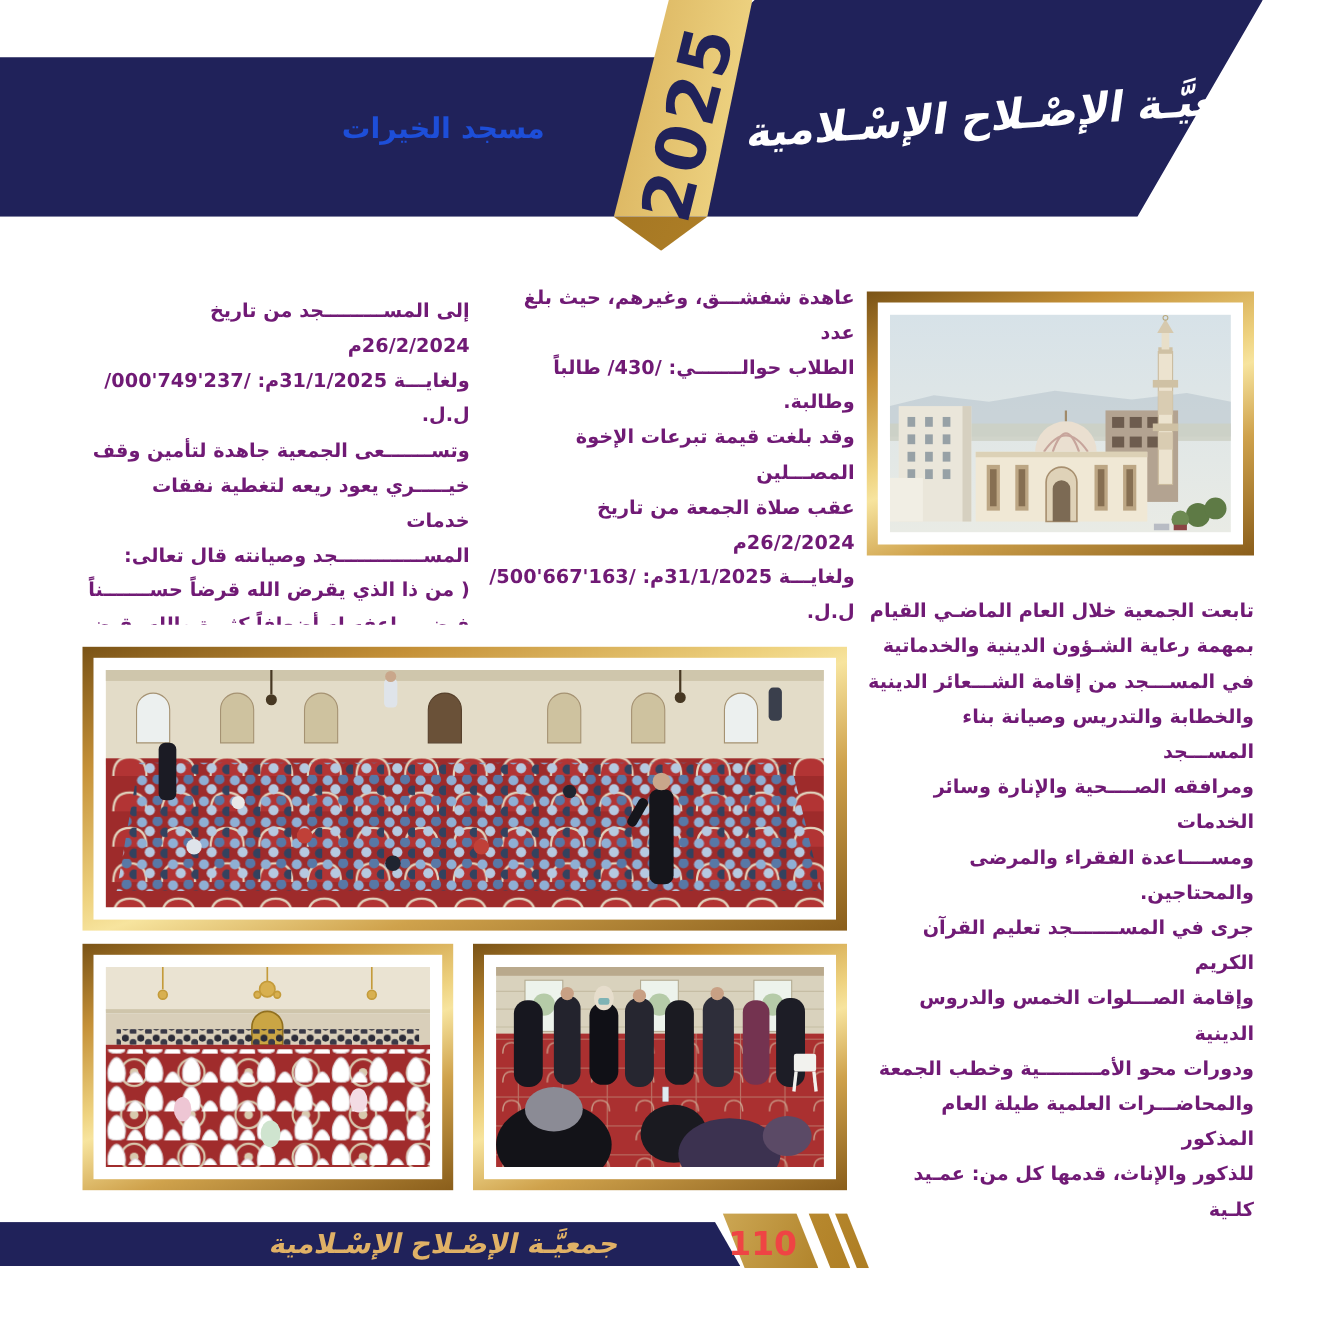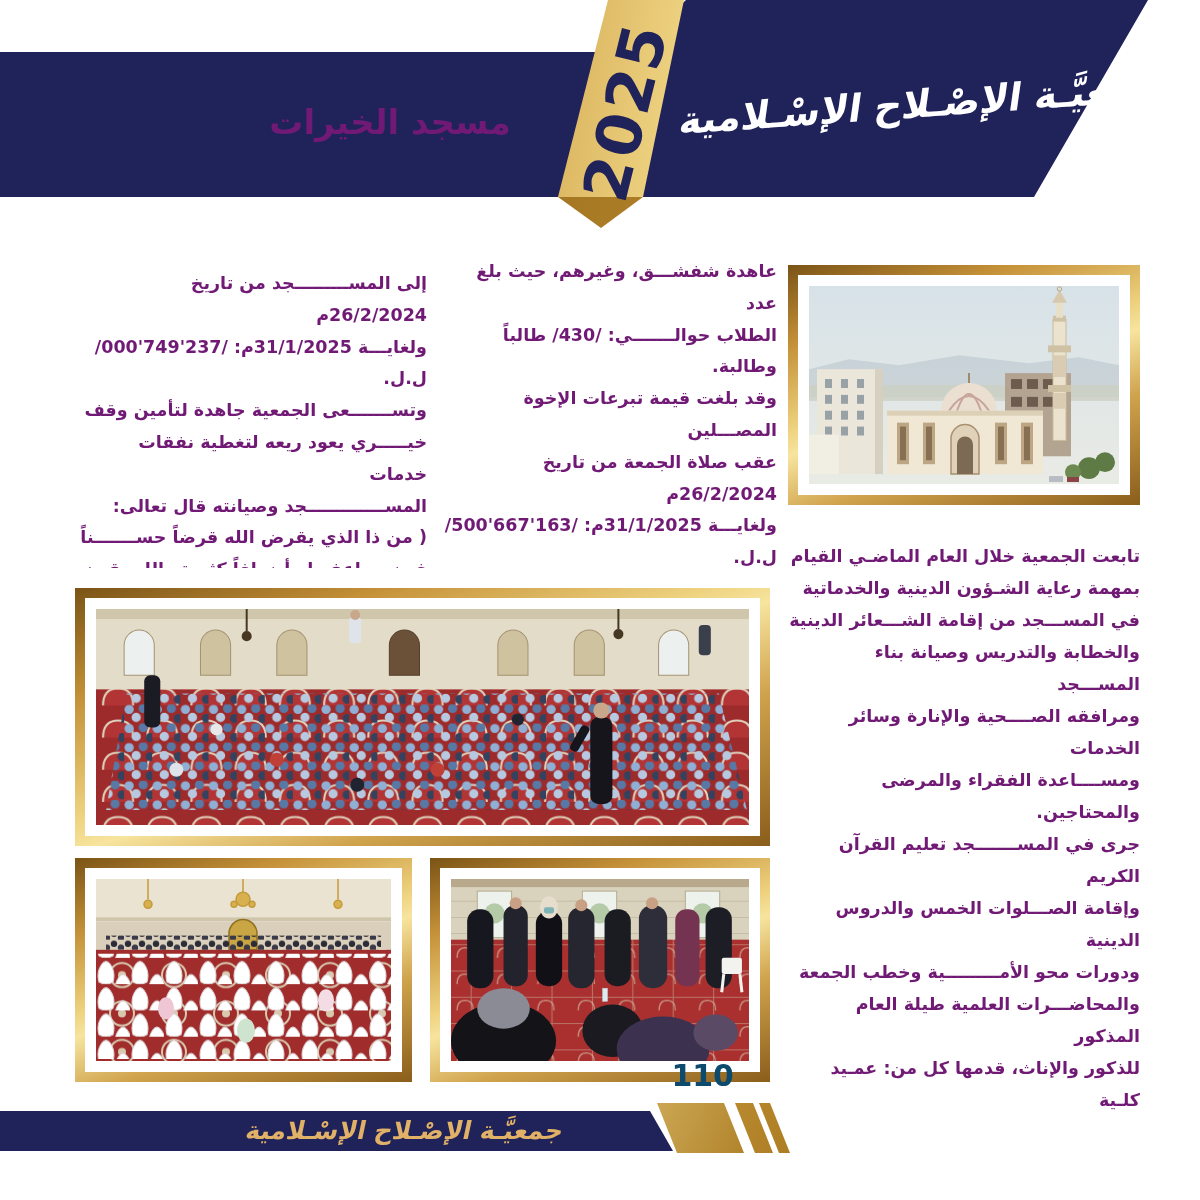--- a/index.html
+++ b/index.html
@@ -11,21 +11,21 @@
   .hdr-navy{left:0;top:0;width:1200px;height:198px;background:#20225a;
     clip-path:polygon(0px 52px,630px 52px,686px 0px,1148px 0px,1034px 197px,0px 197px);}
   .ribbon{left:0;top:0;width:1200px;height:230px;
     background:linear-gradient(100deg,#7d5513,#c59138 35%,#ecd07e 55%,#b07f28 85%,#8a5e1b);
     clip-path:polygon(608px 0px,684px 0px,643px 197px,558px 197px);}
   .ribbon-tail{left:0;top:0;width:1200px;height:240px;
     background:linear-gradient(120deg,#6e4a10,#b08027 60%,#8a5e1b);
     clip-path:polygon(558px 197px,643px 197px,601px 228px);}
   .ribbon-year{left:540px;top:52px;width:170px;height:120px;display:flex;align-items:center;justify-content:center;
     transform:rotate(-76deg);font-size:62px;font-weight:bold;letter-spacing:2px;color:#20225a;}
-  .hdr-title{left:240px;top:102px;width:300px;text-align:center;font-size:34px;font-weight:bold;color:#701a75;}
+  .hdr-title{left:253px;top:102px;width:300px;text-align:center;font-size:26px;font-weight:bold;color:#1d4ed8;}
   .hdr-logo{left:690px;top:56px;width:460px;height:96px;display:flex;align-items:center;justify-content:center;
     transform:rotate(-4deg);color:#ffffff;}
   .hdr-logo span{display:inline-block;transform:skewX(-12deg);font-size:38px;font-weight:bold;white-space:nowrap;}
 
   
   .col{font-weight:bold;color:#701a75;white-space:pre-line;direction:rtl;text-align:right;overflow:hidden;}
   .col-left{left:75px;top:268px;width:352px;height:300px;font-size:17.5px;line-height:31.8px;}
   .col-mid{left:440px;top:256px;width:337px;height:320px;font-size:17.5px;line-height:31.8px;}
   .col-right{left:788px;top:540px;width:352px;height:580px;font-size:17.5px;line-height:32px;}
 
@@ -45,21 +45,21 @@
   .ftr-gold{left:0;top:1103px;width:820px;height:50px;
     background:linear-gradient(115deg,#8a5e1b,#d8aa4e 40%,#f0d68a 60%,#a9791f 95%);
     clip-path:polygon(657px 0,724px 0,744px 50px,677px 50px,
       657px 0,657px 0);}
   .ftr-stripe1{left:0;top:1103px;width:820px;height:50px;
     background:linear-gradient(115deg,#9a6c20,#e2b65c 50%,#a9791f);
     clip-path:polygon(735px 0,753px 0,773px 50px,755px 50px);}
   .ftr-stripe2{left:0;top:1103px;width:820px;height:50px;
     background:linear-gradient(115deg,#9a6c20,#e2b65c 50%,#a9791f);
     clip-path:polygon(759px 0,770px 0,790px 50px,779px 50px);}
-  .ftr-page{left:662px;top:1058px;width:72px;text-align:right;font-size:30px;font-weight:bold;color:#0c4a6e;}
+  .ftr-page{left:662px;top:1114px;width:72px;text-align:left;font-size:30px;font-weight:bold;color:#ef4444;}
   .ftr-logo{left:230px;top:1110px;width:350px;height:40px;display:flex;align-items:center;justify-content:center;color:#e0b166;}
   .ftr-logo span{display:inline-block;transform:skewX(-12deg);font-size:25px;font-weight:bold;white-space:nowrap;}
 </style>
 </head>
 <body>
 
 <div class="page">
 
   <div class="abs hdr-navy"></div>
   <div class="abs ribbon"></div>

